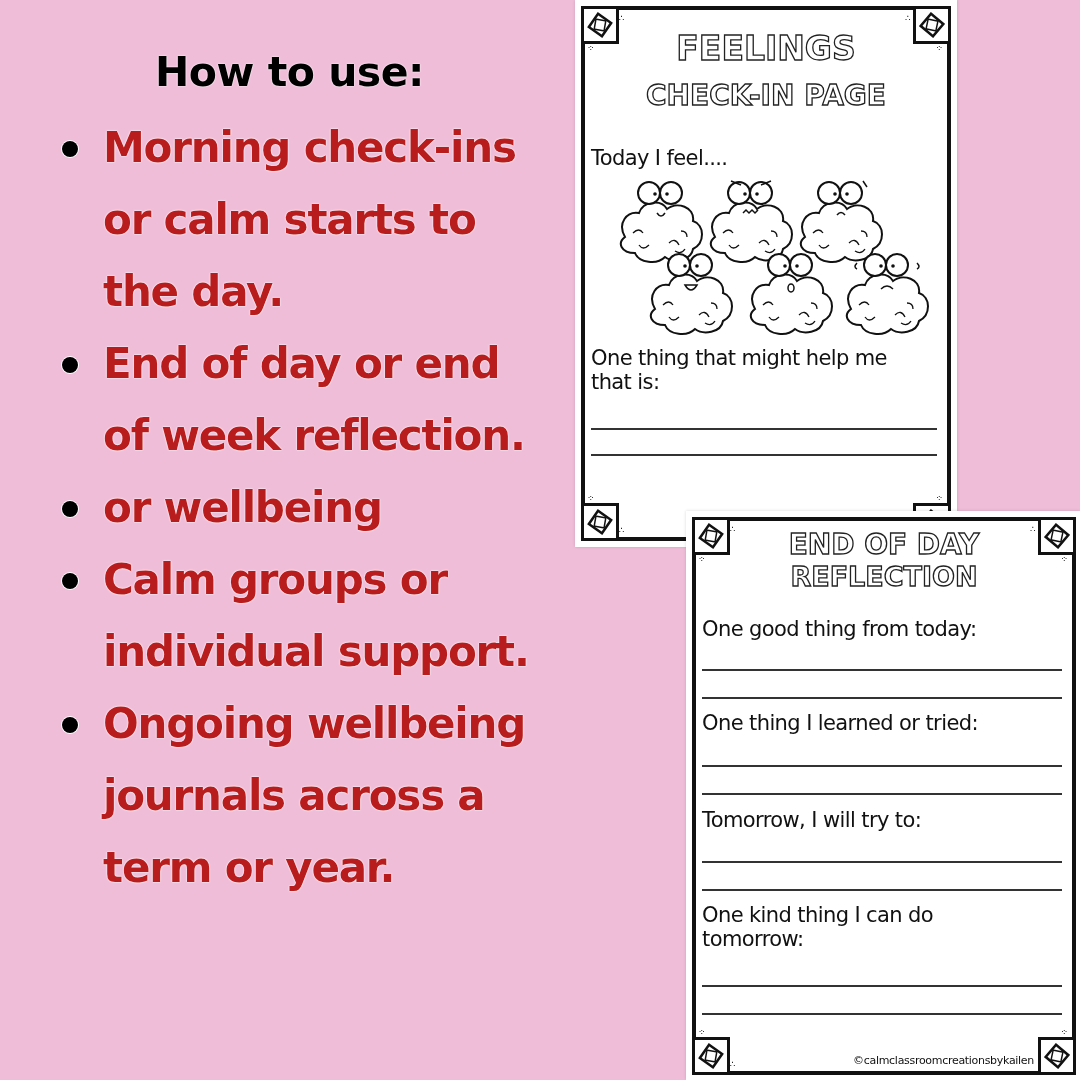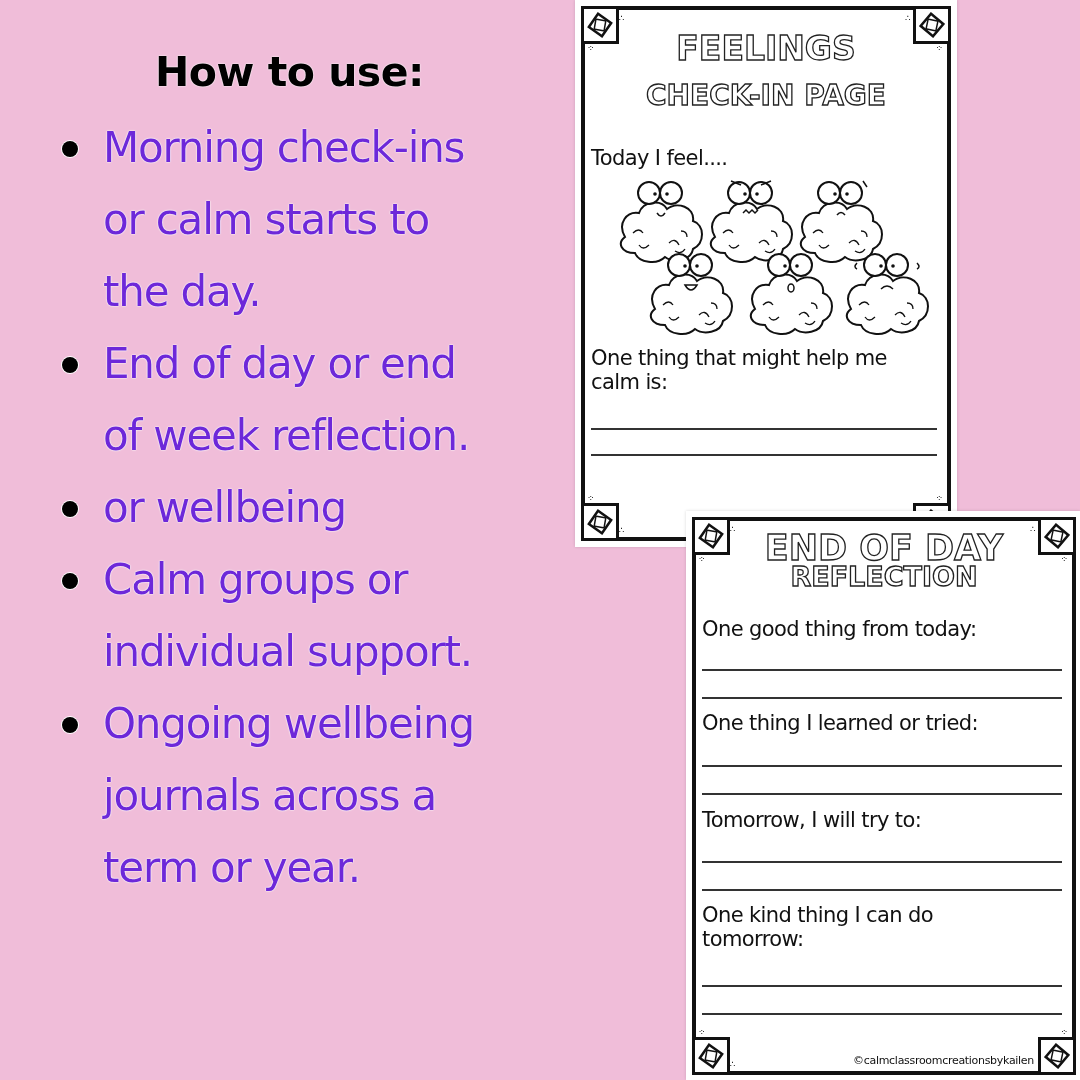--- a/index.html
+++ b/index.html
@@ -13,22 +13,22 @@
   }
   .howto-title {
     position: absolute; left: 155px; top: 48px;
     font-family: "DejaVu Sans", sans-serif; font-weight: bold;
     font-size: 41px; letter-spacing: -0.5px; color: #000;
     -webkit-text-stroke: 0px; text-shadow: 0 0 2px #fff, 0 0 1px #fff;
   }
   .bullets { position: absolute; left: 58px; top: 112px; margin: 0; padding: 0; list-style: none; }
   .bullet {
     position: relative; padding-left: 45px;
-    font-family: "DejaVu Sans", sans-serif; font-weight: normal;
-    font-size: 42px; line-height: 72px; letter-spacing: -1.2px; color: #6d28d9;
+    font-family: "DejaVu Sans", sans-serif; font-weight: bold;
+    font-size: 42px; line-height: 72px; letter-spacing: -1.2px; color: #b91c1c;
     text-shadow: 0 0 2px #fff, 0 0 1px #fff, 0 0 1px #fff;
     white-space: nowrap;
   }
   .bullet .dot {
     position: absolute; left: 4px; top: 29px; width: 16px; height: 16px;
     border-radius: 50%; background: #000; box-shadow: 0 0 0 1px #fff;
   }
   .bullet .line { display: block; }
 
   
@@ -179,21 +179,21 @@
           <ellipse cx="44" cy="37" rx="3" ry="4" fill="none" stroke="#111" stroke-width="1.5"></ellipse>
         </g>
       <g transform="translate(238,76)">
           <use href="#blob" y="14"></use>
           <use href="#eyes"></use>
           <path d="M38,38 q6,-6 12,0 M14,12 q-4,4 0,6 M74,12 q4,4 0,6" fill="none" stroke="#111" stroke-width="1.5"></path>
         </g>
     </svg>
 
     <div class="handwrite" style="left:6px;top:336px;line-height:24px;">One thing that might help me</div>
-    <div class="handwrite" style="left:6px;top:360px;line-height:24px;">calm is:</div>
+    <div class="handwrite" style="left:6px;top:360px;line-height:24px;">that is:</div>
 
     <div class="rule" style="left:6px;right:10px;top:418px;"></div>
     <div class="rule" style="left:6px;right:10px;top:444px;"></div>
   </div>
 </div>
 
 <div class="sheet sheet-2">
   <div class="frame">
     <div class="corner c-tl">
       <svg width="26" height="26" viewBox="0 0 26 26">
@@ -220,21 +220,21 @@
         </svg>
     </div>
     <span class="sparkle" style="left:34px;top:4px;">∴</span>
     <span class="sparkle" style="right:34px;top:4px;">∴</span>
     <span class="sparkle" style="left:2px;top:34px;">⁘</span>
     <span class="sparkle" style="right:2px;top:34px;">⁘</span>
     <span class="sparkle" style="left:2px;bottom:34px;">⁘</span>
     <span class="sparkle" style="right:2px;bottom:34px;">⁘</span>
     <span class="sparkle" style="left:34px;bottom:2px;">∴</span>
 
-    <div class="outline-title" style="top:10px;font-size:35px;">END OF DAY</div>
+    <div class="outline-title" style="top:10px;font-size:28px;">END OF DAY</div>
     <div class="outline-title" style="top:42px;font-size:27px;">REFLECTION</div>
 
     <div class="handwrite" style="left:6px;top:96px;">One good thing from today:</div>
     <div class="rule" style="left:6px;right:10px;top:148px;"></div>
     <div class="rule" style="left:6px;right:10px;top:176px;"></div>
 
     <div class="handwrite" style="left:6px;top:190px;">One thing I learned or tried:</div>
     <div class="rule" style="left:6px;right:10px;top:244px;"></div>
     <div class="rule" style="left:6px;right:10px;top:272px;"></div>
 

